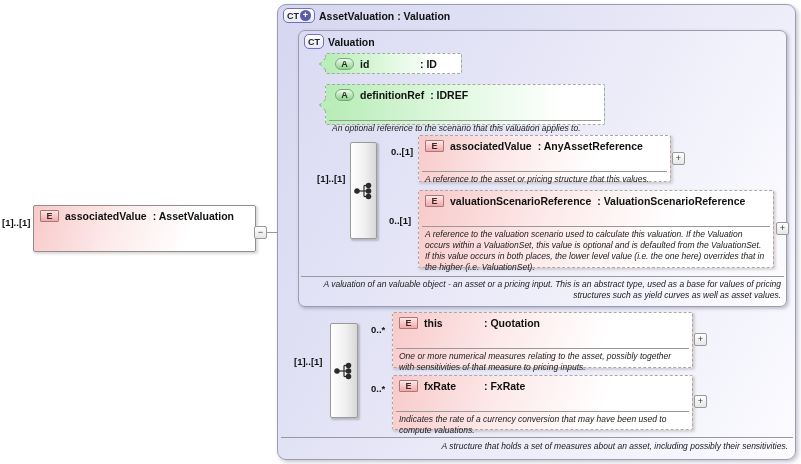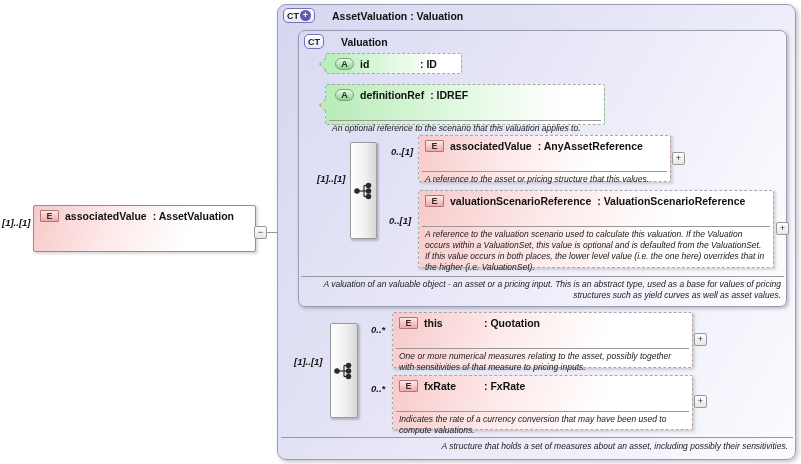--- a/index.html
+++ b/index.html
@@ -2,29 +2,29 @@
 <html><head>
 <meta charset="utf-8">
 <style>
   * { margin:0; padding:0; box-sizing:border-box; }
   html,body { background:#fff; }
   body { font-family:"Liberation Sans", sans-serif; }
   #canvas { position:relative; width:801px; height:464px; background:#fff; overflow:hidden; }
 
   .line { position:absolute; background:#999; }
 
-  .occurs { position:absolute; font-size:9.5px; font-weight:bold; font-style:italic; color:#111; white-space:nowrap; }
+  .occurs { position:absolute; font-size:9.5px; font-weight:bold; color:#111; white-space:nowrap; }
 
   
   .ctbox { position:absolute; border:1px solid #9c9cb0; border-radius:9px;
            background:linear-gradient(120deg,#d6d6f1 0%,#e4e4f6 40%,#fbfbff 100%);
            box-shadow:2px 2px 4px rgba(80,80,110,.35); }
   .ctbox-inner { border-radius:7px; background:linear-gradient(120deg,#dadaf3 0%,#e8e8f8 45%,#fdfdff 100%);
            box-shadow:1.5px 1.5px 3px rgba(80,80,110,.3); }
-  .cthead { position:absolute; display:flex; align-items:center; gap:17px; }
+  .cthead { position:absolute; display:flex; align-items:center; gap:4px; }
   .cttitle { font-size:10.5px; font-weight:bold; color:#111; white-space:nowrap; }
 
   .ct-badge { display:inline-flex; align-items:center; justify-content:center; gap:1px;
               height:15px; padding:0 3px; border:1.5px solid #7272bb; border-radius:5px;
               background:linear-gradient(#ffffff,#e8e8f8); font-size:9px; font-weight:bold; color:#222; }
   .plus-circle { display:inline-flex; align-items:center; justify-content:center;
               width:11px; height:11px; border-radius:50%; background:#5b5bab; color:#fff;
               font-size:9px; font-weight:bold; line-height:1; }
 
   

